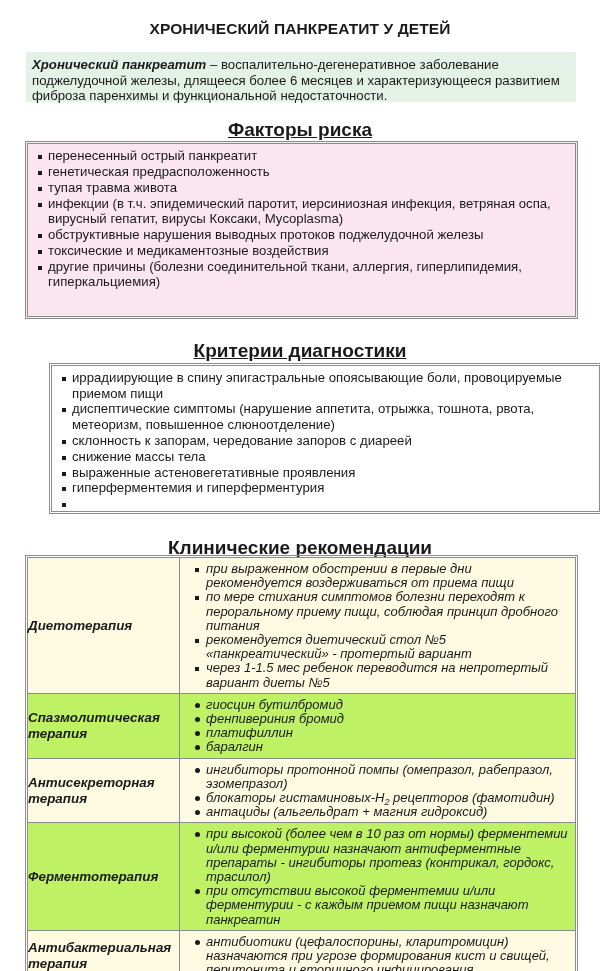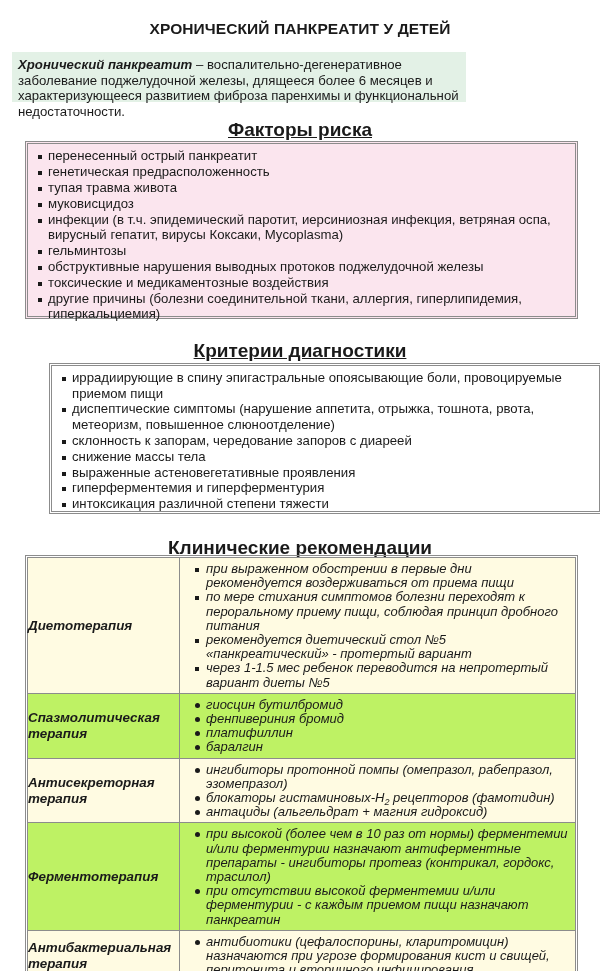--- a/index.html
+++ b/index.html
@@ -5,21 +5,21 @@
   html, body { margin: 0; padding: 0; background: #ffffff; }
   body {
     width: 600px; height: 971px; position: relative; overflow: hidden;
     font-family: "Liberation Sans", sans-serif; color: #1a1a1a;
   }
   .page-title {
     position: absolute; left: 0; top: 20px; width: 600px; text-align: center;
     font-weight: bold; font-size: 15.5px; letter-spacing: 0.1px; color: #1a1a1a;
   }
   .definition {
-    position: absolute; left: 12px; top: 52px; width: 454px; height: 50px;
+    position: absolute; left: 26px; top: 52px; width: 550px; height: 50px;
     background: #e3f1e6; box-sizing: border-box; padding: 5px 6px;
     font-size: 13.2px; line-height: 15.5px;
   }
   .definition .term { font-weight: bold; font-style: italic; }
   .section-title {
     position: absolute; left: 0; width: 600px; text-align: center;
     font-weight: bold; font-size: 19px; text-decoration: underline;
   }
   .box {
     position: absolute; left: 25px; width: 553px; box-sizing: border-box;
@@ -66,39 +66,37 @@
 <div class="page-title">ХРОНИЧЕСКИЙ ПАНКРЕАТИТ У ДЕТЕЙ</div>
 
 <div class="definition"><span class="term">Хронический панкреатит</span><span> – воспалительно-дегенеративное заболевание поджелудочной железы, длящееся более 6 месяцев и характеризующееся развитием фиброза паренхимы и функциональной недостаточности.</span></div>
 
 <div class="section-title" style="top:119px;">Факторы риска</div>
 <div class="box pink" style="top:141px; height:178px;">
   <ul>
     <li><span class="sq-bullet"></span><span>перенесенный острый панкреатит</span></li>
     <li><span class="sq-bullet"></span><span>генетическая предрасположенность</span></li>
     <li><span class="sq-bullet"></span><span>тупая травма живота</span></li>
-    <li><span class="sq-bullet"></span><span>муковисцидоз</span></li>
     <li><span class="sq-bullet"></span><span>инфекции (в т.ч. эпидемический паротит, иерсиниозная инфекция, ветряная оспа, вирусный гепатит, вирусы Коксаки, Mycoplasma)</span></li>
-    <li><span class="sq-bullet"></span><span>гельминтозы</span></li>
     <li><span class="sq-bullet"></span><span>обструктивные нарушения выводных протоков поджелудочной железы</span></li>
     <li><span class="sq-bullet"></span><span>токсические и медикаментозные воздействия</span></li>
     <li><span class="sq-bullet"></span><span>другие причины (болезни соединительной ткани, аллергия, гиперлипидемия, гиперкальциемия)</span></li>
   </ul>
 </div>
 
 <div class="section-title" style="top:340px;">Критерии диагностики</div>
 <div class="box white" style="top:363px; height:151px;">
   <ul>
     <li><span class="sq-bullet"></span><span>иррадиирующие в спину эпигастральные опоясывающие боли, провоцируемые приемом пищи</span></li>
     <li><span class="sq-bullet"></span><span>диспептические симптомы (нарушение аппетита, отрыжка, тошнота, рвота, метеоризм, повышенное слюноотделение)</span></li>
     <li><span class="sq-bullet"></span><span>склонность к запорам, чередование запоров с диареей</span></li>
     <li><span class="sq-bullet"></span><span>снижение массы тела</span></li>
     <li><span class="sq-bullet"></span><span>выраженные астеновегетативные проявления</span></li>
     <li><span class="sq-bullet"></span><span>гиперферментемия и гиперферментурия</span></li>
-    <li><span class="sq-bullet"></span><span>интоксикация различной степени тяжести</span></li>
+    <li><span class="sq-bullet"></span></li>
   </ul>
 </div>
 
 <div class="section-title" style="top:537px;">Клинические рекомендации</div>
 <table class="rec-table">
   <tbody>
       <tr class="yellow" style="height:129px;">
     <td class="label">Диетотерапия</td>
     <td class="content">
       <ul>

